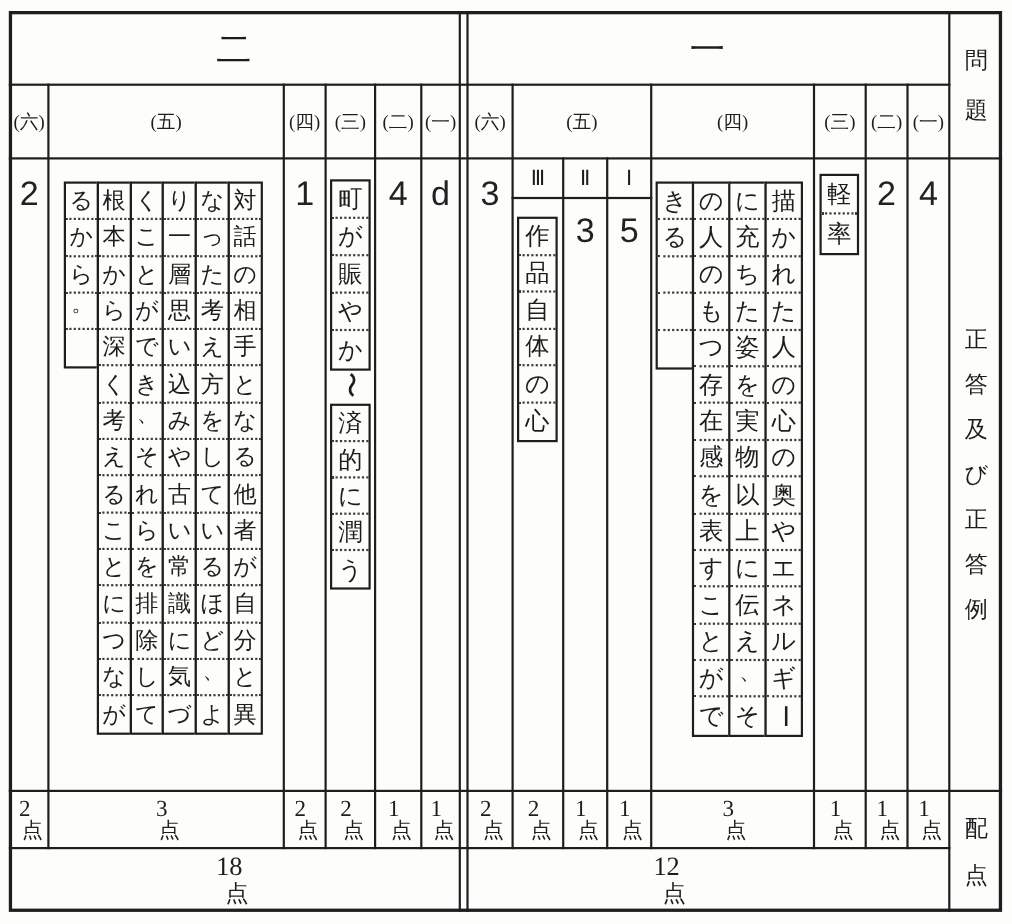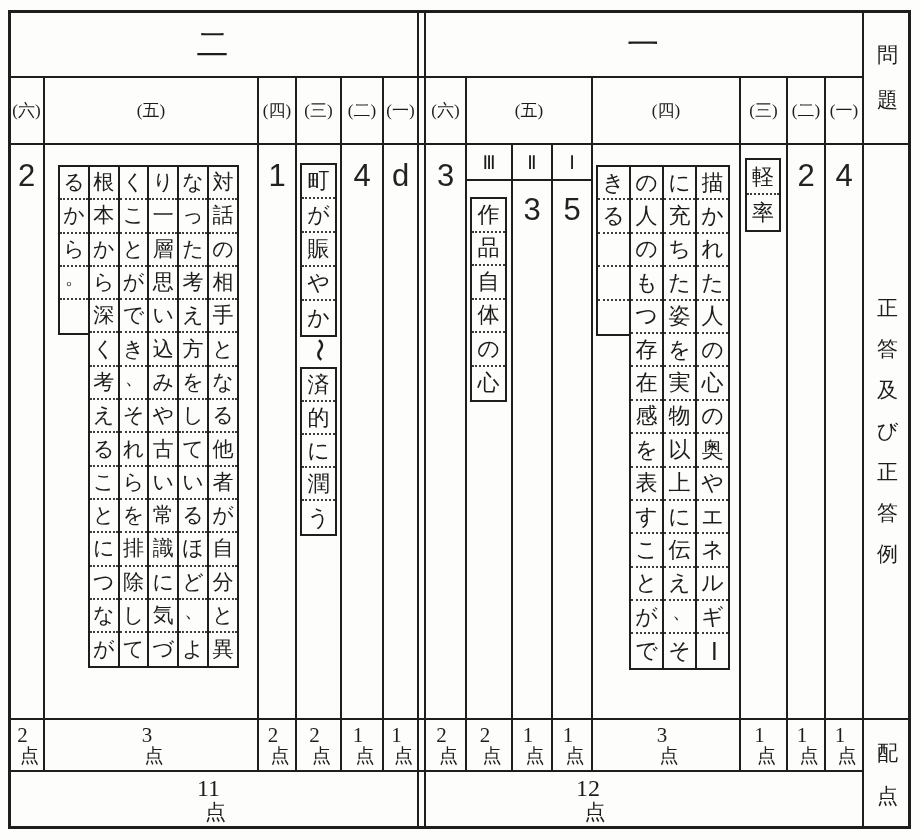--- a/index.html
+++ b/index.html
@@ -646,21 +646,21 @@
   <div class="abs pt" style="left:788px;top:720px;width:36px;height:50px">
       <span class="pn">1</span>
       <span class="pu">点</span>
     </div>
   <div class="abs pt" style="left:826px;top:720px;width:36px;height:50px">
       <span class="pn">1</span>
       <span class="pu">点</span>
     </div>
 
   <div class="abs pt tot" style="left:8px;top:772px;width:409px;height:55px">
-      <span class="pn">11</span>
-      <span class="pu">点</span>
-    </div>
-  <div class="abs pt tot" style="left:414px;top:772px;width:356px;height:55px">
+      <span class="pn">18</span>
+      <span class="pu">点</span>
+    </div>
+  <div class="abs pt tot" style="left:432px;top:772px;width:356px;height:55px">
       <span class="pn">12</span>
       <span class="pu">点</span>
     </div>
 
 </div>
 
 </body></html>

